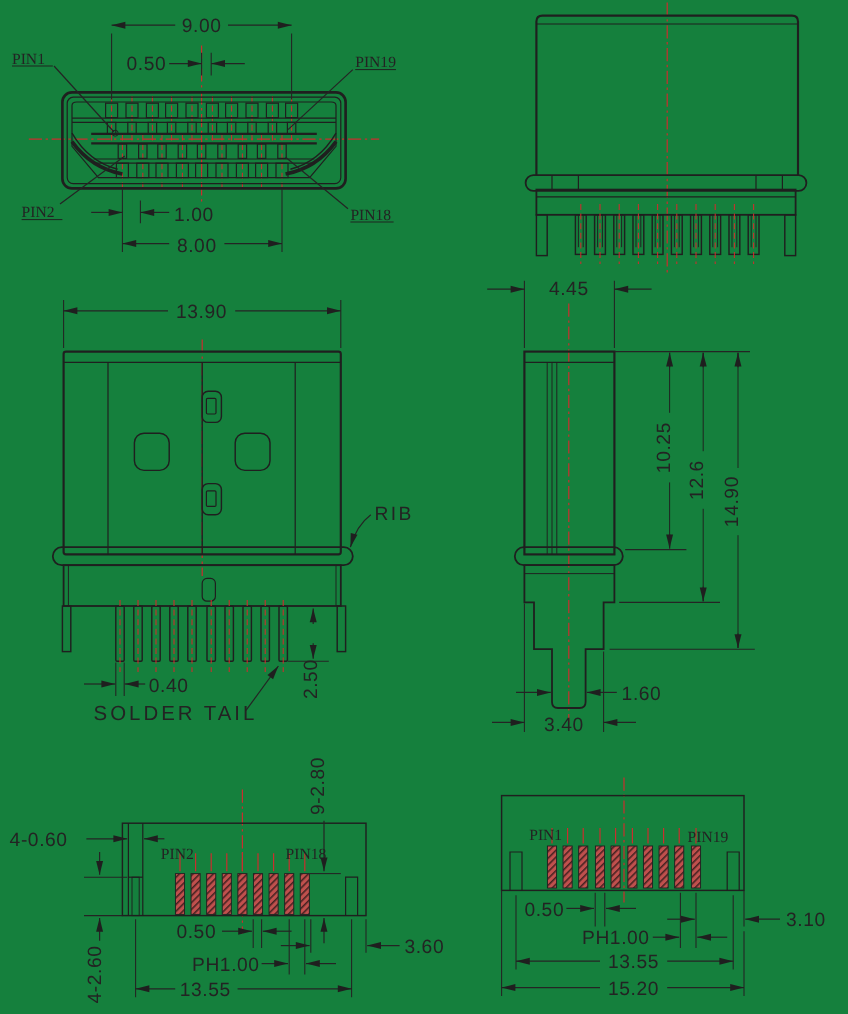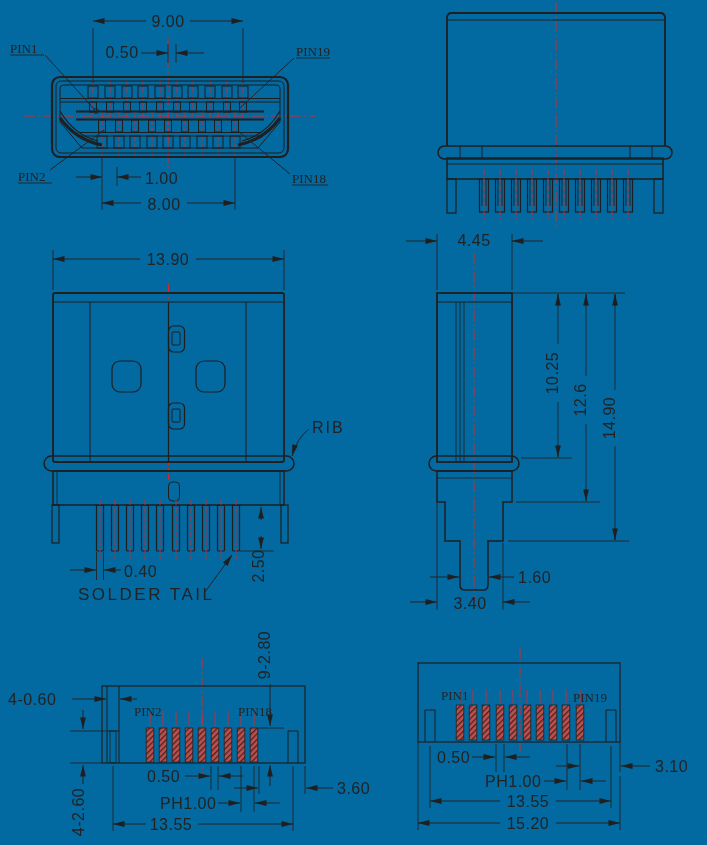--- a/index.html
+++ b/index.html
@@ -1,16 +1,16 @@
 <!DOCTYPE html>
 <html><head>
 <meta charset="utf-8">
 <style>
   html,body{margin:0;padding:0;background:#ffffff;}
-  .page{width:707px;height:845px;position:relative;background:#0369a1;overflow:hidden;text-align:right;}
+  .page{width:707px;height:845px;position:relative;background:#15803d;overflow:hidden;text-align:right;}
   svg{display:block;}
   .o22{fill:none;stroke:#1f1f1f;stroke-width:2.2;}
   .o18{fill:none;stroke:#1f1f1f;stroke-width:1.8;}
   .o15{fill:none;stroke:#1f1f1f;stroke-width:1.5;}
   .o12{fill:none;stroke:#1f1f1f;stroke-width:1.2;}
   .o1{fill:none;stroke:#1f1f1f;stroke-width:1;}
   .o08{fill:none;stroke:#1f1f1f;stroke-width:0.8;}
   .thick{fill:none;stroke:#1f1f1f;stroke-width:3;}
   .ext{fill:none;stroke:#242424;stroke-width:0.9;}
   .dl{fill:none;stroke:#242424;stroke-width:1;}

